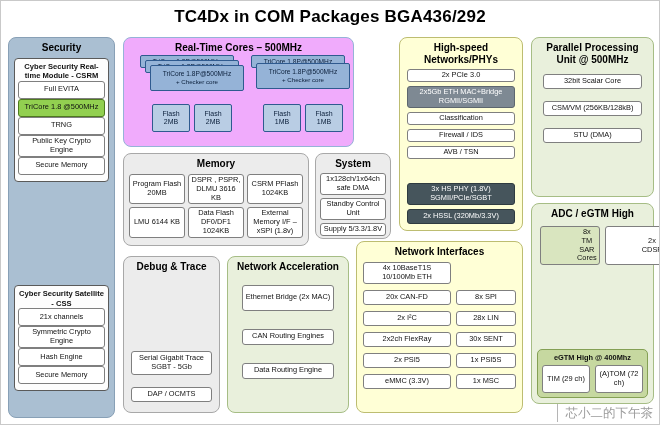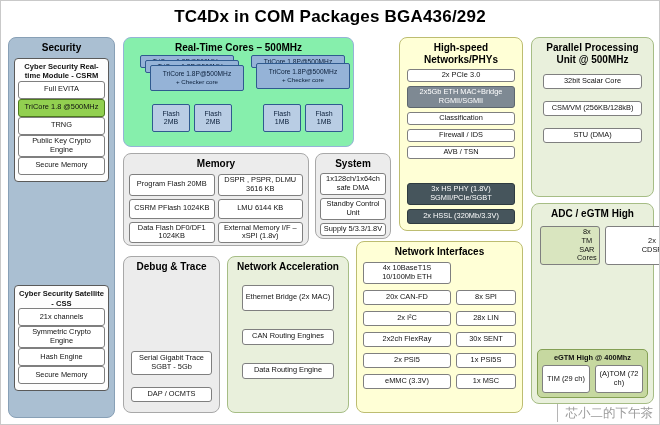--- a/index.html
+++ b/index.html
@@ -20,32 +20,32 @@
     font-size:7.4px; line-height:1.2; padding:1px 2px; color:#111; }
 
   
   #sec { left:7px; top:36px; width:107px; height:381px; background:#aabfd2; border:1px solid #88a0b6; display:flex; flex-direction:column; }
   #sec .group { background:#fdfdfd; border:1px solid #5a5a5a; border-radius:4px; margin:0 5px; padding:3px 3px 6px; display:flex; flex-direction:column; }
   .group-title { font-size:7.6px; font-weight:bold; text-align:center; line-height:1.25; }
   #sec .box { min-height:18px; }
   .green-box { background:#92d050 !important; border-color:#4e7a1e !important; }
 
   
-  #rtc { left:122px; top:36px; width:231px; height:110px; background:#86efac; border:1px solid #95b3d7; }
+  #rtc { left:122px; top:36px; width:231px; height:110px; background:#f0abfc; border:1px solid #95b3d7; }
   .core { position:absolute; width:94px; height:13px; background:#95b3d7; border:1px solid #2f5a8f; border-radius:2px;
     display:flex; align-items:center; justify-content:center; text-align:center; font-size:6.6px; color:#0b1f3a; }
   .core-tall { height:26px; flex-direction:column; line-height:1.2; }
   .core-tall .chk { font-size:6.2px; }
   .flash { position:absolute; width:38px; height:28px; top:66px; background:#b9cde4; border:1px solid #2f5a8f; border-radius:2px;
     display:flex; align-items:center; justify-content:center; text-align:center; font-size:7px; line-height:1.2; padding:1px 3px; color:#0b1f3a; }
 
   
   .gray-panel { background:#ececec; border:1px solid #a8a8a8; }
   #mem { left:122px; top:152px; width:186px; height:93px; }
-  .mem-grid { display:grid; grid-template-columns:1fr 1fr; gap:3px; padding:2px 5px; }
+  .mem-grid { display:grid; grid-template-columns:1fr 1fr 1fr; gap:3px; padding:2px 5px; }
   .mem-grid .box { min-height:20px; }
   #sys { left:314px; top:152px; width:76px; height:86px; }
   .sys-col { display:flex; flex-direction:column; gap:3px; padding:1px 4px; }
   #dbg { left:122px; top:255px; width:97px; height:157px; display:flex; flex-direction:column; }
 
   
   .yellow-panel { background:#ffffd6; border:1px solid #bdbd71; }
   #hsn { left:398px; top:36px; width:124px; height:194px; }
   .hsn-col { display:flex; flex-direction:column; gap:4px; padding:1px 7px; }
   .gray-box { background:#7e8993 !important; color:#fff !important; border-color:#5d666e !important; }

